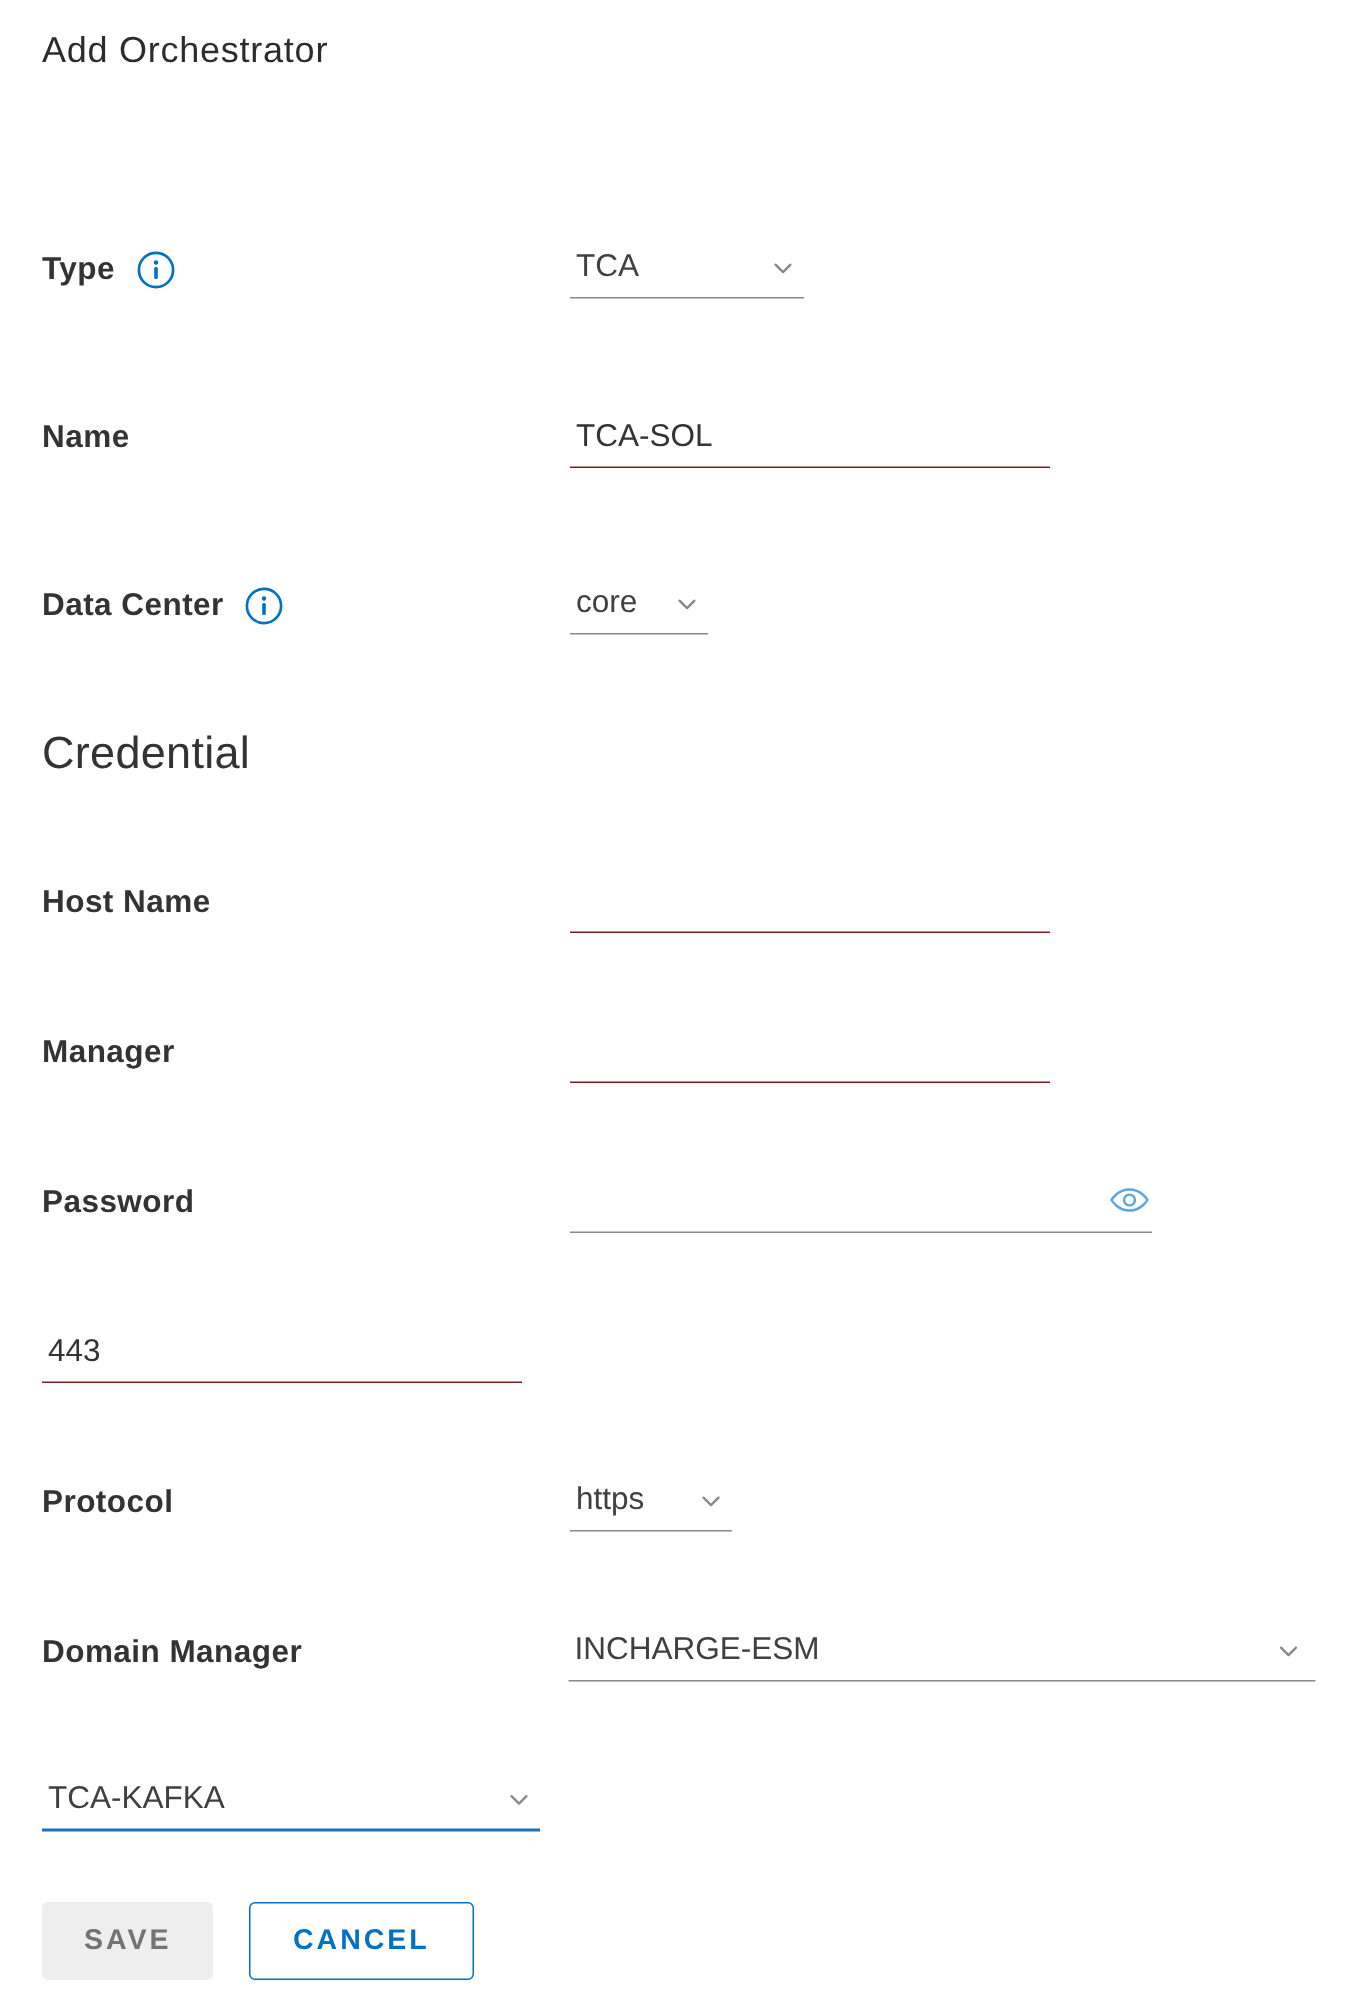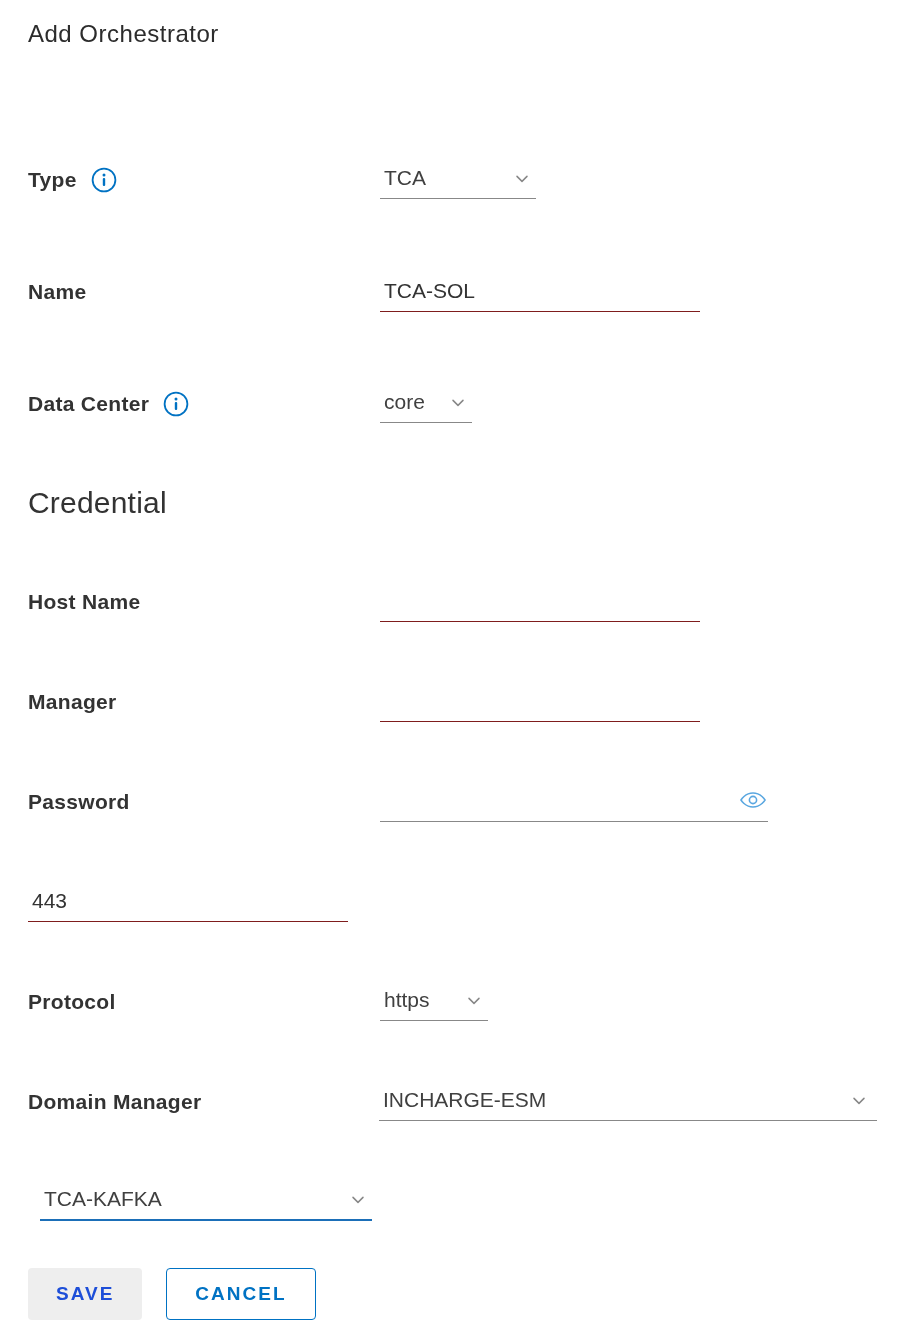--- a/index.html
+++ b/index.html
@@ -117,21 +117,20 @@
       width: 108px;
     }
     .select-wrap.dm-select {
       width: 498px;
     }
     .select-wrap.dm-select .chevron {
       right: 10px;
     }
     .select-wrap.kafka-select {
       width: 332px;
-      margin-left: 12px;
     }
     .pwd-wrap {
       display: flex;
       align-items: center;
       border-bottom: 1px solid #888;
       width: 388px;
     }
     .pwd-wrap input {
       border: none;
       border-bottom: none;
@@ -160,21 +159,21 @@
       font-weight: 600;
       letter-spacing: 2px;
       padding: 14px 28px;
       border-radius: 4px;
       cursor: pointer;
       font-family: inherit;
     }
     .btn-save {
       background: #eeeeee;
       border: none;
-      color: #1d4ed8;
+      color: #737373;
       cursor: not-allowed;
     }
     .btn-cancel {
       background: #ffffff;
       border: 1px solid #0072c3;
       color: #0072c3;
     }
   </style>
 </head>
 <body>

